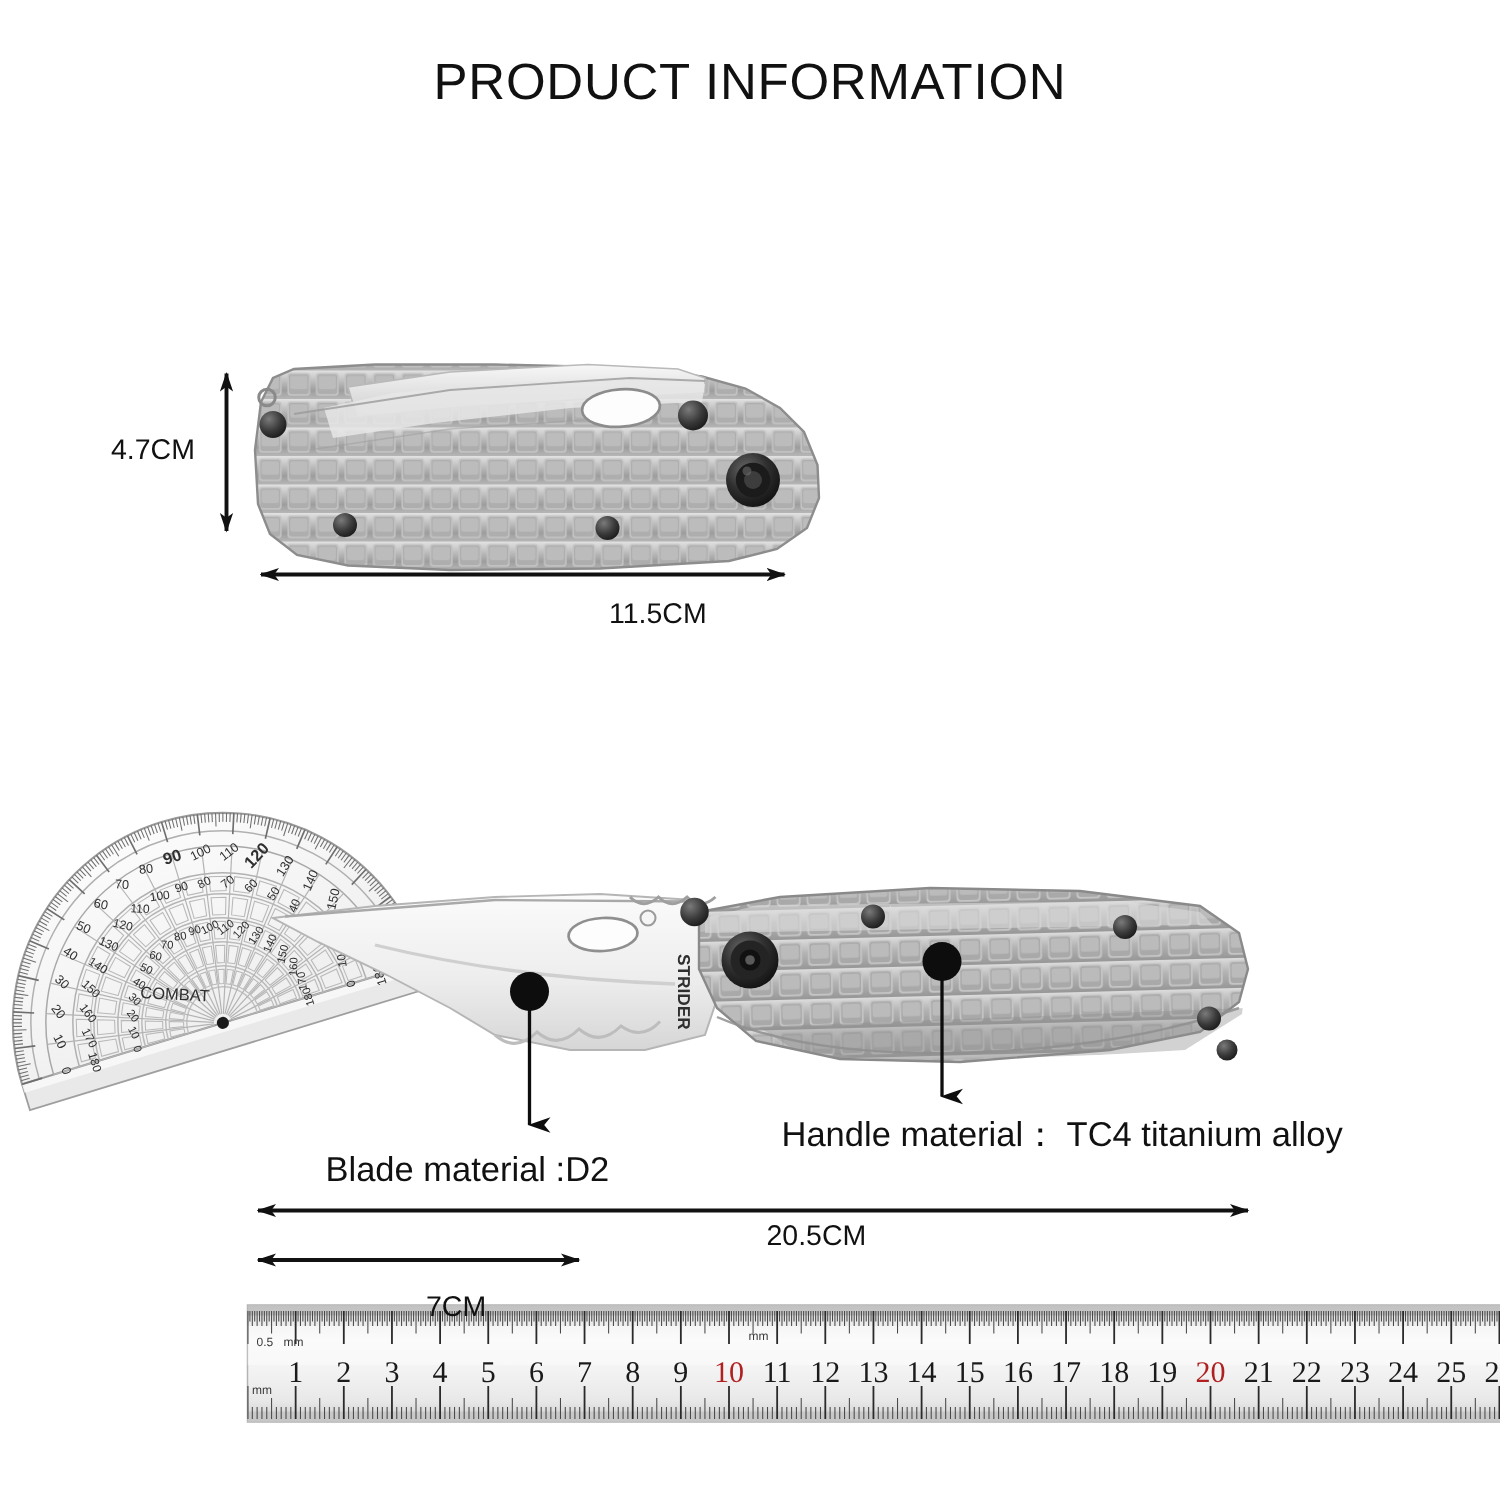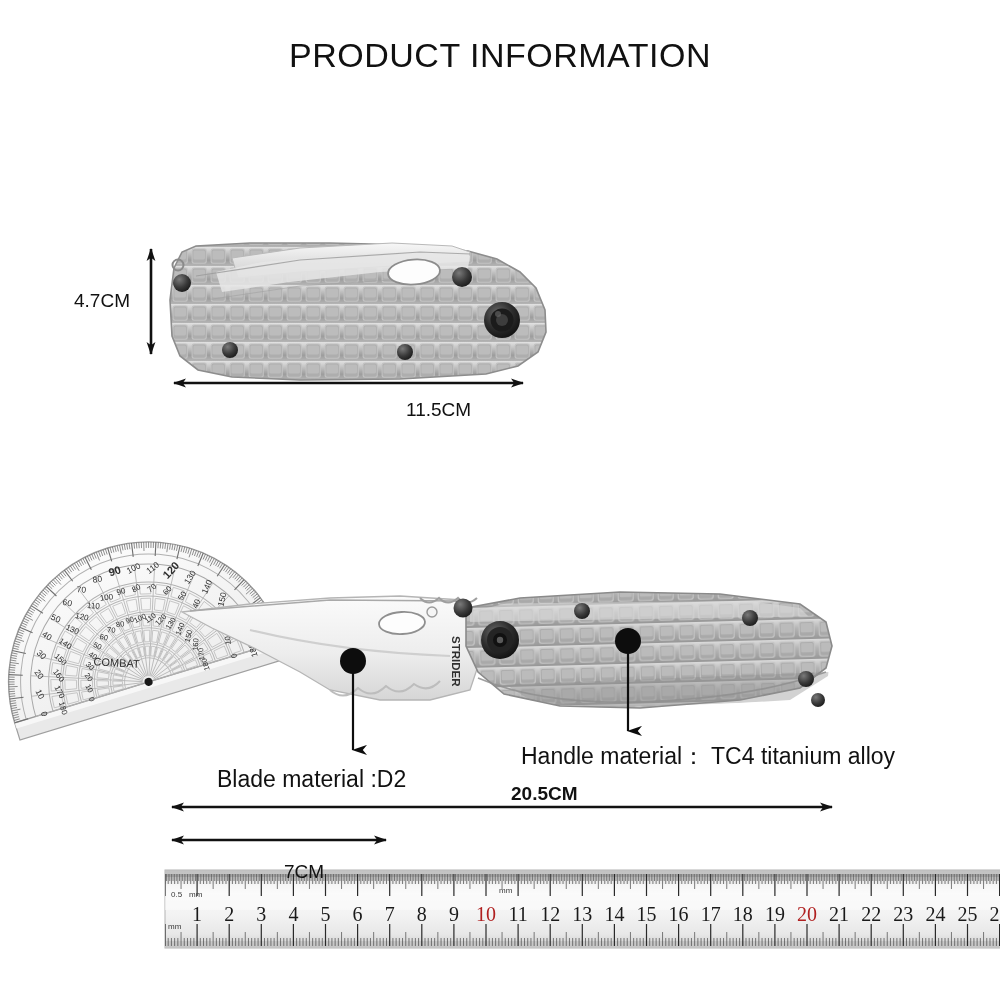--- a/index.html
+++ b/index.html
@@ -1471,17 +1471,17 @@
   </svg>
 
   <div class="dim-label" style="left:74px; top:290px;">4.7CM</div>
 
   <div class="dim-label" style="left:406px; top:399px;">11.5CM</div>
 
   <div class="callout-label" style="left:186px; top:766px;margin-left:31px;">Blade material :D2</div>
 
   <div class="callout-label" style="left:521px; top:741px;">Handle material： TC4 titanium alloy</div>
 
-  <div class="dim-label" style="left:511px; top:783px;font-weight:bold;">20.5CM</div>
+  <div class="dim-label" style="left:511px; top:814px;">20.5CM</div>
 
   <div class="dim-label" style="left:284px; top:816px;margin-top:45px;">7CM</div>
 
 </div>
 
 </body></html>

